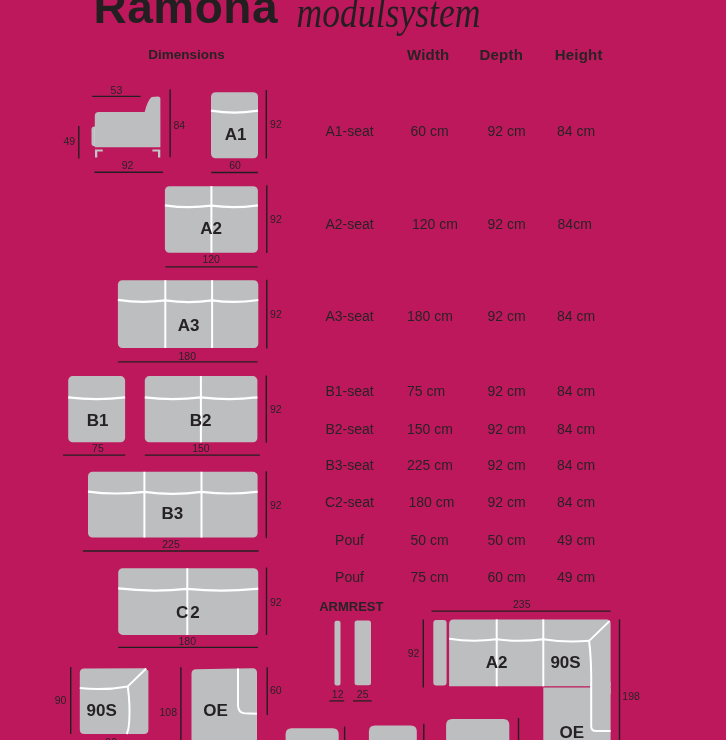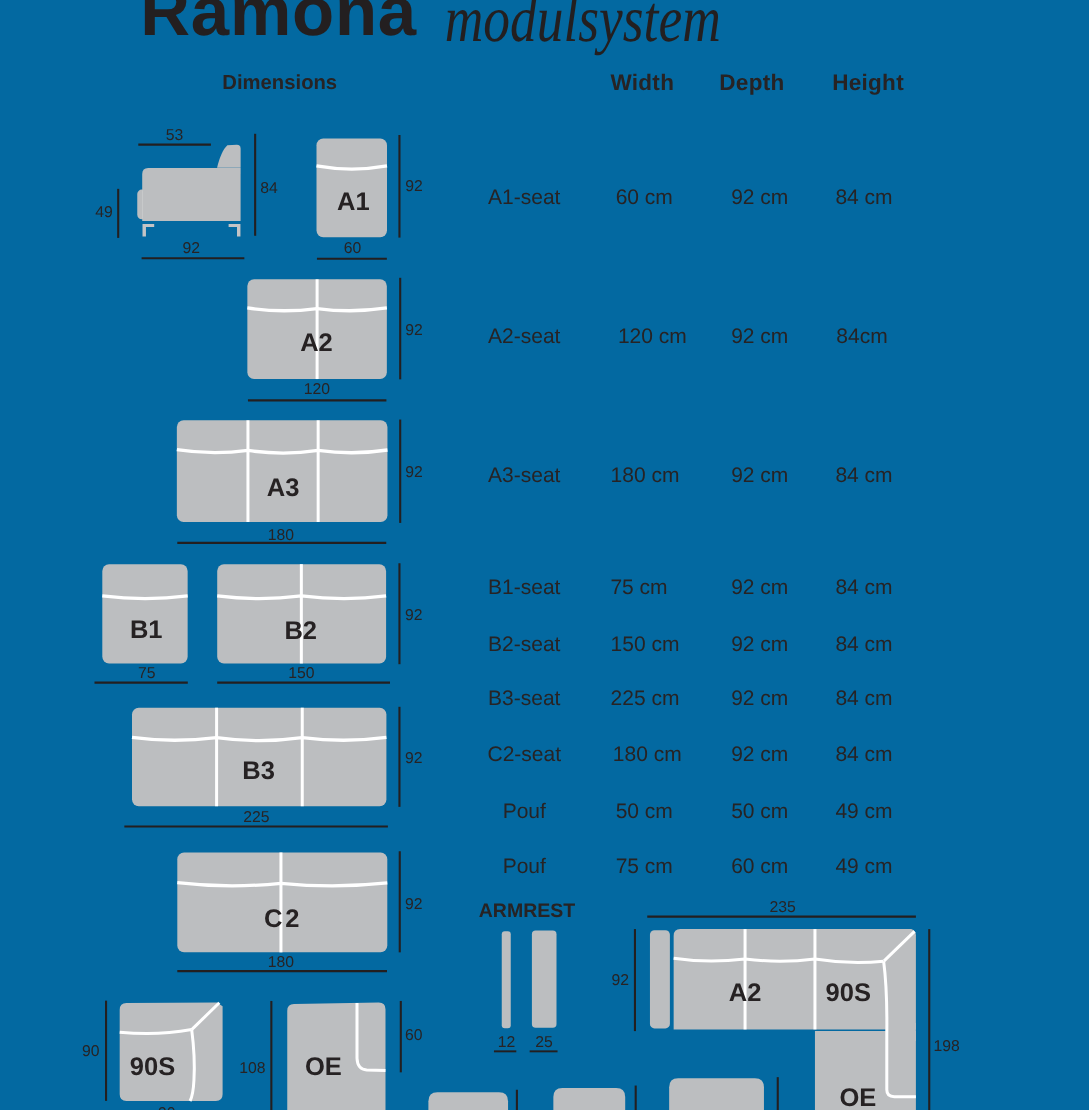--- a/index.html
+++ b/index.html
@@ -1,16 +1,16 @@
 <!DOCTYPE html>
 <html><head>
 <meta charset="utf-8">
 <style>
   html,body{margin:0;padding:0;background:#ffffff;}
-  #page{position:relative;width:726px;height:740px;overflow:hidden;background:#0369a1;}
+  #page{position:relative;width:726px;height:740px;overflow:hidden;background:#be185d;}
   svg{display:block;}
   text{font-family:"Liberation Sans",sans-serif;fill:#272324;}
   .dim{font-size:10.5px;}
   .mod{font-size:17px;font-weight:bold;fill:#262223;}
   .tbl{font-size:14px;}
   .hdr{font-size:15px;font-weight:bold;letter-spacing:0.2px;}
   .dimhdr{font-size:13.5px;font-weight:bold;}
 </style>
 </head>
 <body>

